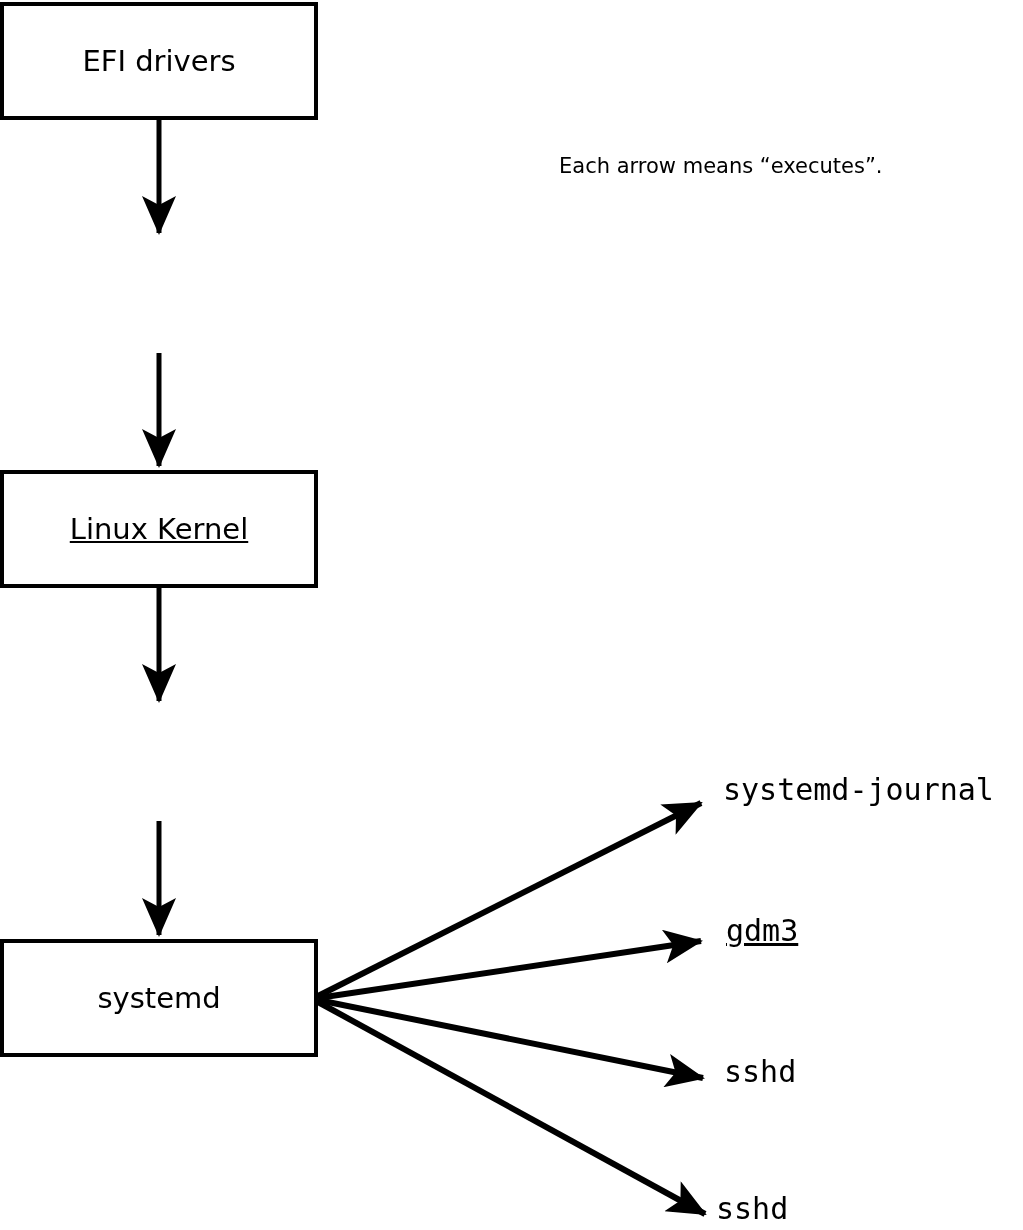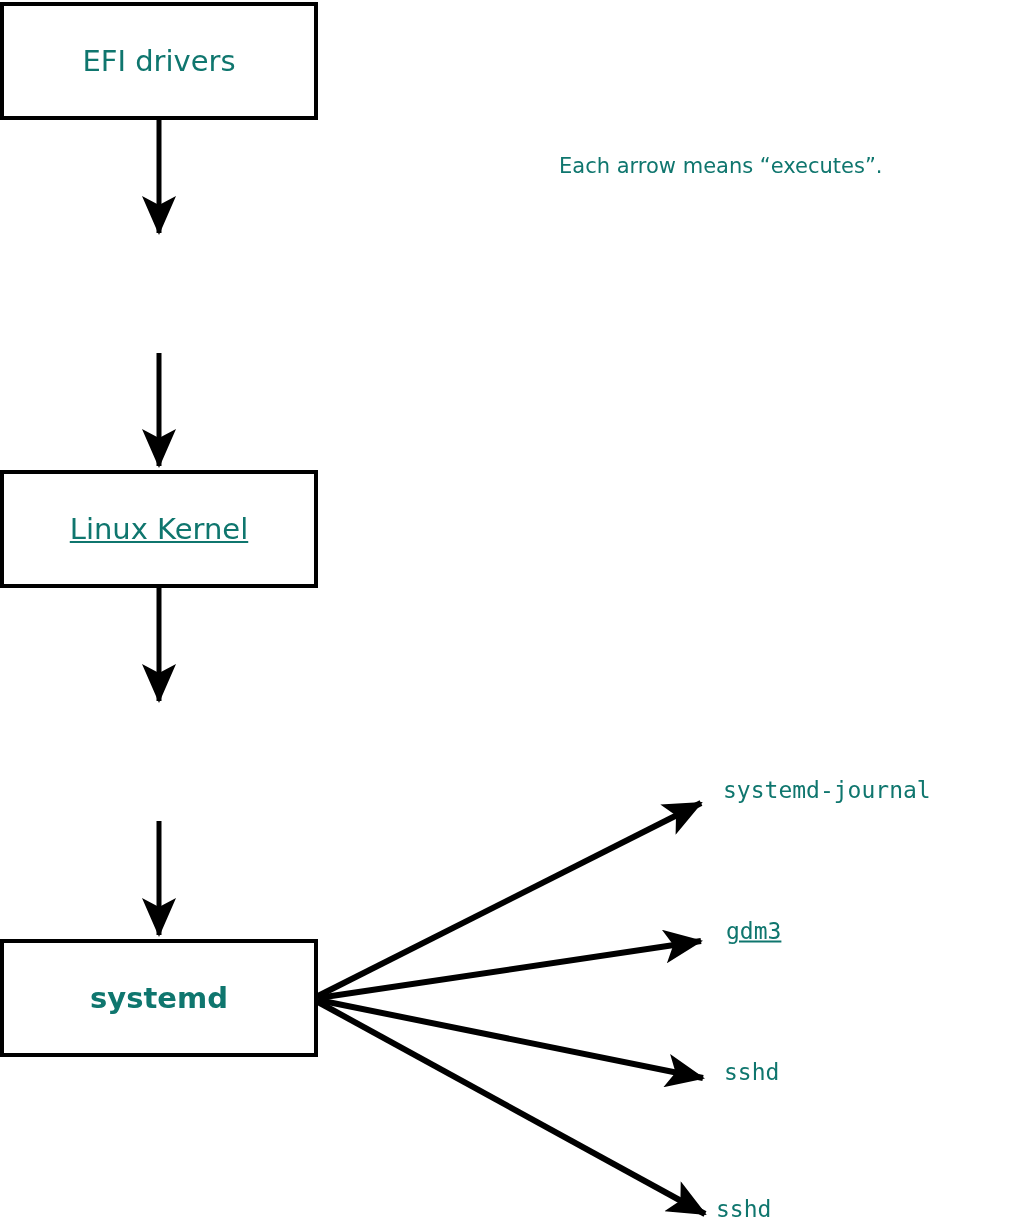--- a/index.html
+++ b/index.html
@@ -7,21 +7,21 @@
     padding: 0;
     background: #ffffff;
   }
   .stage {
     position: relative;
     width: 1002px;
     height: 1230px;
     background: #ffffff;
     overflow: hidden;
     font-family: "DejaVu Sans", sans-serif;
-    color: #0f766e;
+    color: #000000;
   }
   .arrows-layer {
     position: absolute;
     left: 0;
     top: 0;
     width: 1023px;
     height: 1230px;
   }
   .node-box {
     position: absolute;
@@ -35,35 +35,35 @@
     align-items: center;
     justify-content: center;
     font-size: 29px;
     line-height: 1;
     white-space: nowrap;
   }
   .node-box.n0 { top: 2px; }
   .node-box.n1 { top: 237px; }
   .node-box.n2 { top: 470px; text-decoration: underline; }
   .node-box.n3 { top: 705px; }
-  .node-box.n4 { top: 939px; font-weight: bold; }
+  .node-box.n4 { top: 939px; }
 
   .note-text {
     position: absolute;
     left: 559px;
     top: 155px;
     font-size: 21px;
     line-height: 1.1;
     white-space: nowrap;
   }
   .spawn-label {
     position: absolute;
     transform: translateY(-50%);
     font-family: "DejaVu Sans Mono", monospace;
-    font-size: 23px;
+    font-size: 30px;
     line-height: 1;
     white-space: nowrap;
   }
   .spawn-label.s0 { left: 723px; top: 790px; }
   .spawn-label.s1 { left: 726px; top: 931px; text-decoration: underline; }
   .spawn-label.s2 { left: 724px; top: 1072px; }
   .spawn-label.s3 { left: 716px; top: 1209px; }
 
   .chain-arrow { stroke: #000000; stroke-width: 5; fill: none; }
   .fan-arrow   { stroke: #000000; stroke-width: 6; fill: none; }

